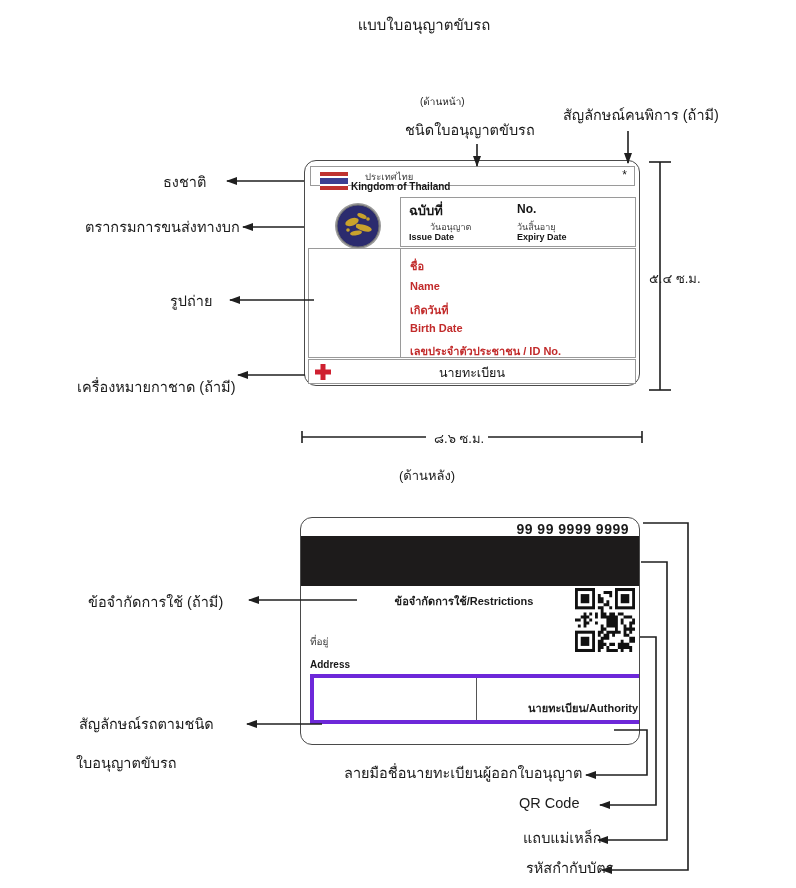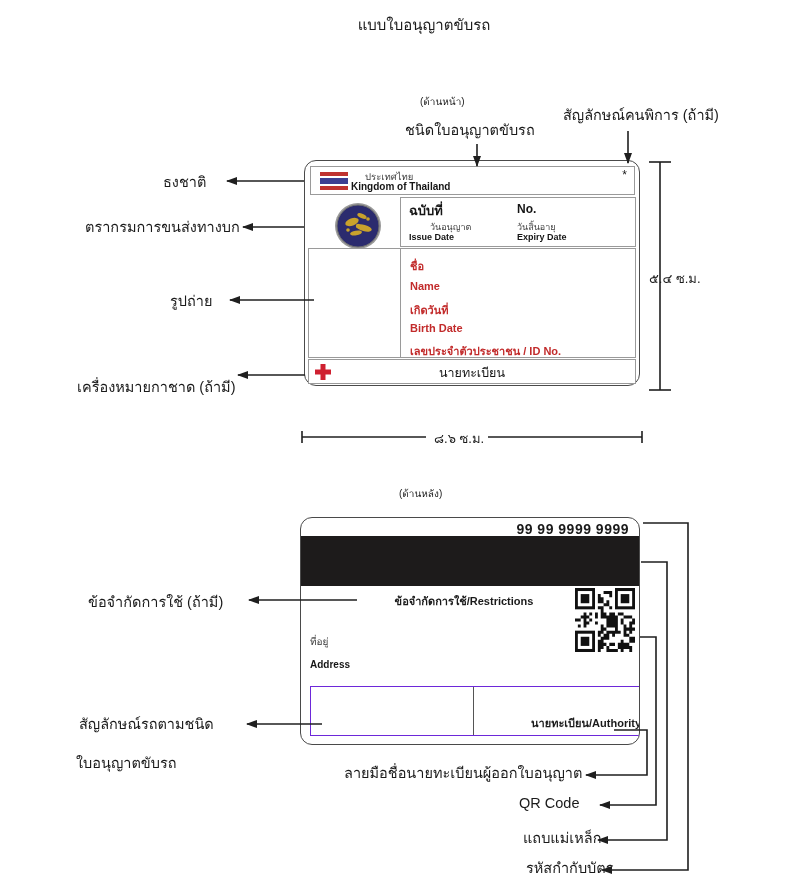--- a/index.html
+++ b/index.html
@@ -8,41 +8,41 @@
   .abs{position:absolute;}
   .lbl{position:absolute;font-size:14.5px;color:#1a1a1a;white-space:nowrap;line-height:1.25;}
   .bold{font-weight:normal;padding-left:34px;}
   .center{text-align:center;}
   
   #overlay{position:absolute;left:0;top:0;width:796px;height:888px;pointer-events:none;}
   
   #front-card{position:absolute;left:304px;top:160px;width:336px;height:226px;
               border:1.5px solid #4a4a4a;border-radius:12px;background:#fff;box-sizing:border-box;}
   #front-card .box{position:absolute;border:1px solid #9a9a9a;box-sizing:border-box;background:#fff;}
-  #fc-header{left:5px;top:5px;width:325px;height:29px;text-align:center;}
+  #fc-header{left:5px;top:5px;width:325px;height:20px;text-align:center;}
   #fc-info{left:95px;top:36px;width:236px;height:50px;padding-left:19px;}
   #fc-photo{left:3px;top:87px;width:93px;height:110px;}
   #fc-data{left:95px;top:87px;width:236px;height:110px;}
   #fc-bottom{left:3px;top:198px;width:328px;height:25px;}
   .flag{position:absolute;left:9px;top:5px;width:28px;height:18px;}
   .flag div{width:100%;}
   .cth-sm{position:absolute;font-size:9.5px;color:#3c3c3c;white-space:nowrap;}
   .cen-sm{position:absolute;font-size:9px;font-weight:bold;color:#151515;white-space:nowrap;}
   .cth-md{position:absolute;font-size:13px;font-weight:bold;color:#151515;white-space:nowrap;}
   .red-line{position:absolute;left:9px;font-size:11px;font-weight:bold;color:#c22b2b;white-space:nowrap;}
   
   #back-card{position:absolute;left:300px;top:517px;width:340px;height:228px;
              border:1.5px solid #4a4a4a;border-radius:12px;background:#fff;box-sizing:border-box;overflow:hidden;}
   #bc-stripe{position:absolute;left:0;right:0;top:18px;height:50px;background:#1d1b1b;}
   #bc-number{position:absolute;right:10px;top:3px;font-size:14px;font-weight:bold;letter-spacing:.5px;}
   #bc-restrictions{position:absolute;left:58px;top:74px;width:210px;text-align:center;font-size:11px;font-weight:bold;}
   #bc-qr{position:absolute;left:274px;top:70px;width:60px;height:64px;}
   #bc-addr-th{position:absolute;left:9px;top:116px;font-size:10px;color:#333;}
   #bc-addr-en{position:absolute;left:9px;top:141px;font-size:10px;font-weight:bold;color:#151515;}
-  #bc-bottom{position:absolute;left:9px;top:168px;width:354px;height:50px;border:1px solid #6d28d9;box-sizing:border-box;}
+  #bc-bottom{position:absolute;left:9px;top:156px;width:354px;height:50px;border:4px solid #6d28d9;box-sizing:border-box;}
   #bc-divider{position:absolute;left:162px;top:0;bottom:0;border-left:1px solid #555;}
   #bc-authority{position:absolute;right:22px;bottom:3px;font-size:11px;font-weight:bold;white-space:nowrap;}
   
   .dim{position:absolute;font-size:13px;color:#1a1a1a;background:#fff;padding:0 3px;white-space:nowrap;}
 </style>
 </head>
 <body>
 
 <div id="canvas">
 
@@ -111,21 +111,21 @@
         <path d="M5.5 0h5v5.5H16v5H10.5V16h-5v-5.5H0v-5h5.5z" fill="#cf2030"></path>
       </svg>
       <div class="abs center" style="left:0;right:0;top:3px;font-size:12.5px;color:#151515;">นายทะเบียน</div>
     </div>
   </div>
 
   <div class="dim" style="left:646px;top:268px;">๕.๔ ซ.ม.</div>
 
   <div class="dim" style="left:431px;top:428px;text-align:right;">๘.๖ ซ.ม.</div>
 
-  <div class="lbl bold" style="left:365px;top:488px;font-size:10px;">(ด้านหลัง)</div>
+  <div class="lbl bold" style="left:365px;top:468px;font-size:13px;">(ด้านหลัง)</div>
 
   <div class="lbl" style="left:88px;top:593px;">ข้อจำกัดการใช้ (ถ้ามี)</div>
   <div class="lbl" style="left:79px;top:715px;">สัญลักษณ์รถตามชนิด</div>
   <div class="lbl" style="left:76px;top:754px;">ใบอนุญาตขับรถ</div>
 
   <div id="back-card">
     <div id="bc-number">99 99 9999 9999</div>
     <div id="bc-stripe"></div>
     <div id="bc-restrictions">ข้อจำกัดการใช้/Restrictions</div>
 

